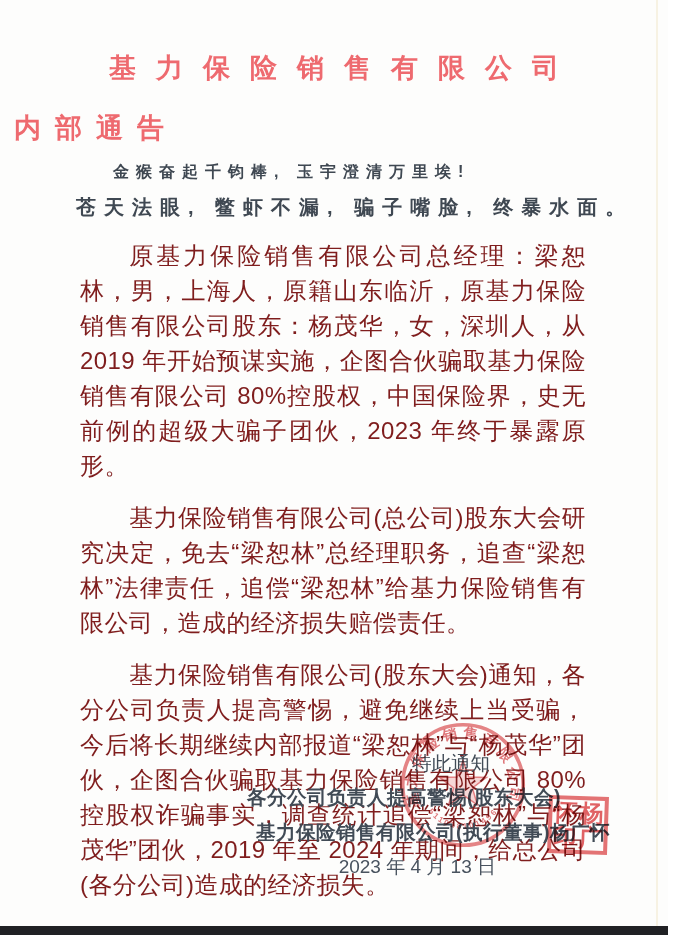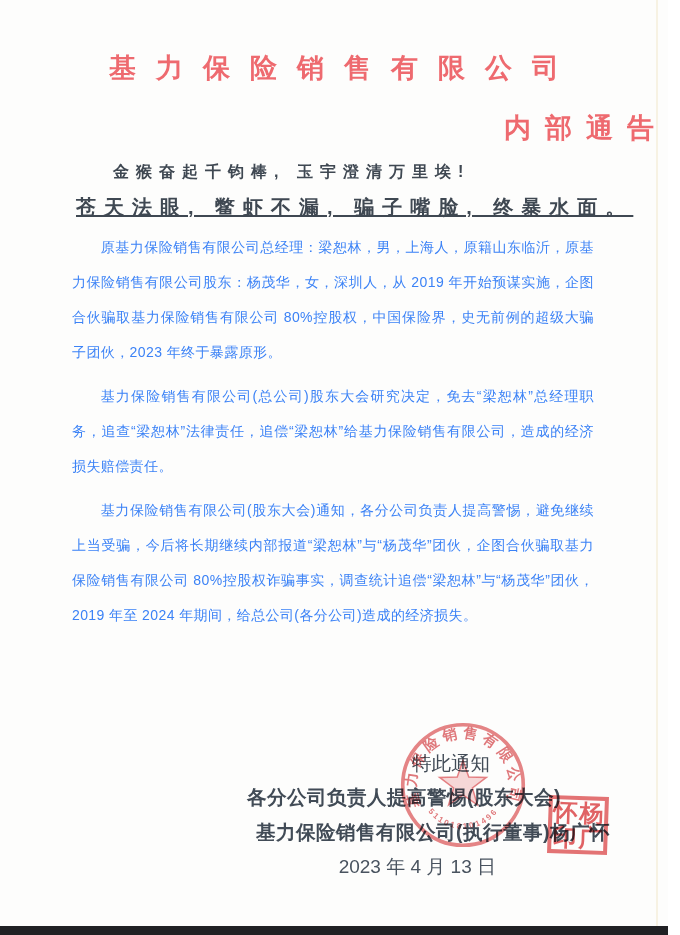--- a/index.html
+++ b/index.html
@@ -13,46 +13,45 @@
   .doc-title {
     margin:50px 0 0 0;
     text-align:center;
     font-size:27px; font-weight:bold;
     color:#ee6a6f;
     letter-spacing:20px; text-indent:20px;
     white-space:nowrap;
   }
   .doc-subtitle {
     margin:24px 0 0 0;
-    text-align:right;
+    text-align:left;
     font-size:27px; font-weight:bold;
     color:#ee6a6f;
     letter-spacing:14px; text-indent:14px;
     white-space:nowrap;
   }
   .slogan-1 {
     margin:16px 0 0 113px;
     font-size:16px; font-weight:bold;
     color:#3f4852; letter-spacing:7px;
     white-space:nowrap;
   }
   .slogan-2 {
     margin:11px 0 0 76px;
     font-size:20px; font-weight:bold;
     color:#3f4852; letter-spacing:8px;
     white-space:nowrap;
-    text-decoration:underline;
   }
   .body-text { margin:6px 65px 0 63px; }
   .body-text p {
-    margin:9px;
+    margin:17px;
     text-indent:2.05em;
-    font-size:14px;
+    font-size:24px;
     line-height:35px;
-    color:#3b82f6;
+    color:#7f1d1d;
     text-align:justify;
     letter-spacing:0.4px;
   }
   .closing {
     position:absolute; top:750px; left:412px;
     font-size:19.5px; font-weight:normal; color:#414b56;
   }
   .sig-line-1 {
     position:absolute; top:784px; right:107px;
     font-size:19.5px; font-weight:bold; color:#414b56; letter-spacing:0.5px;

